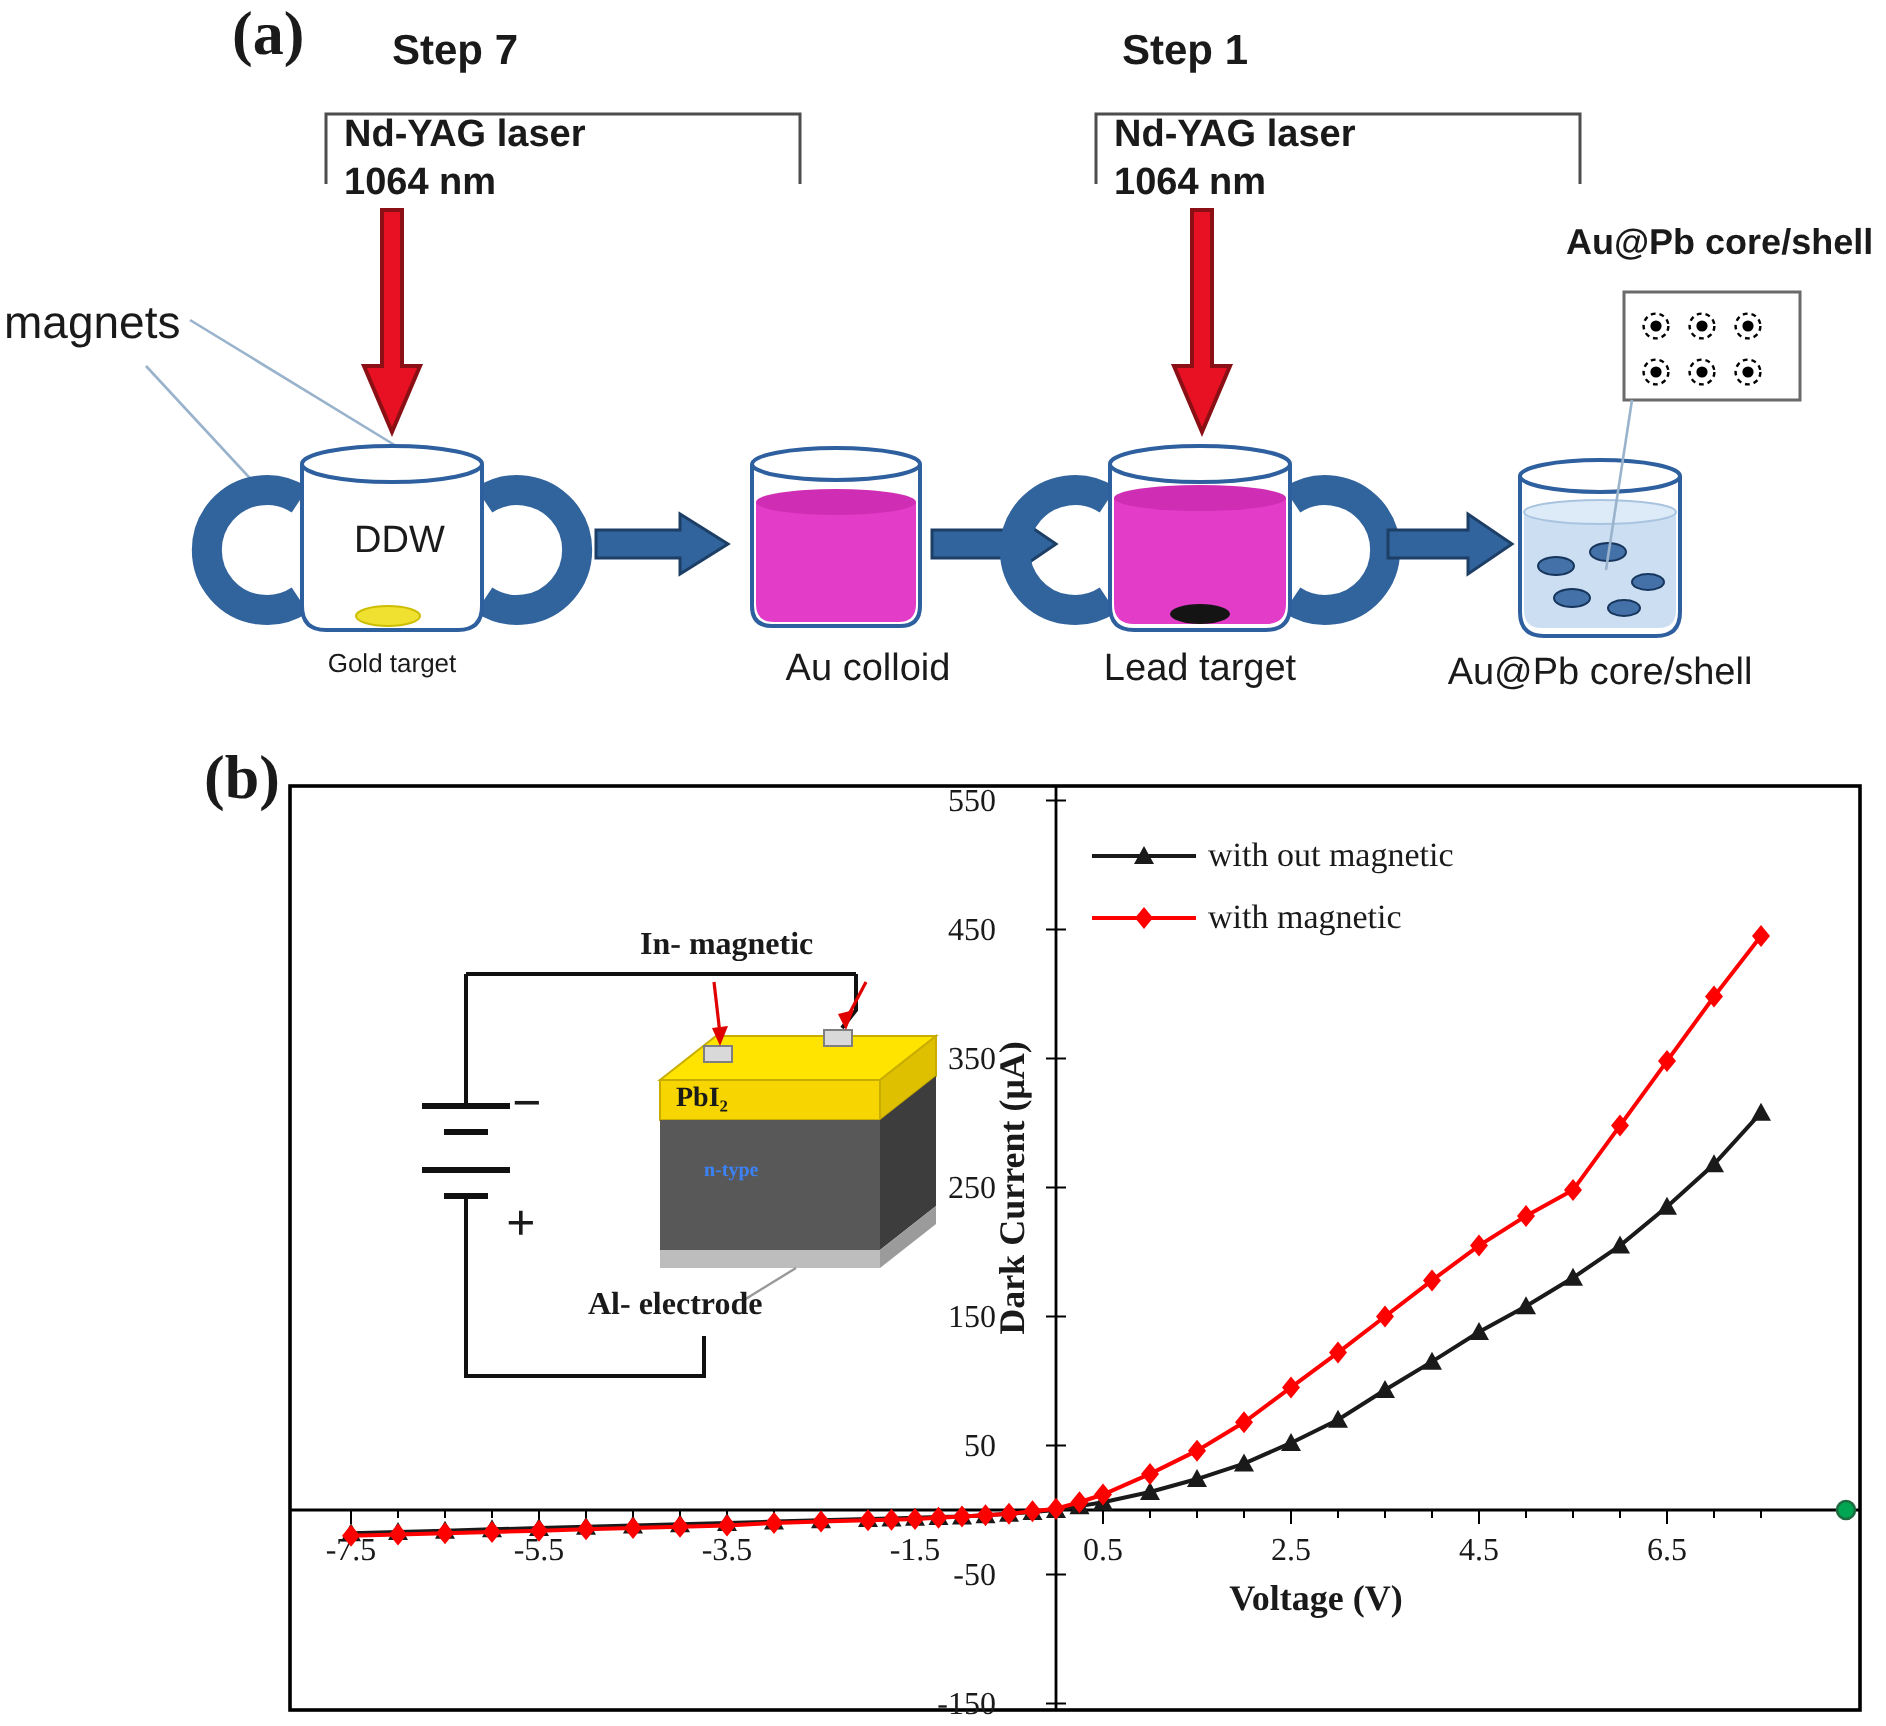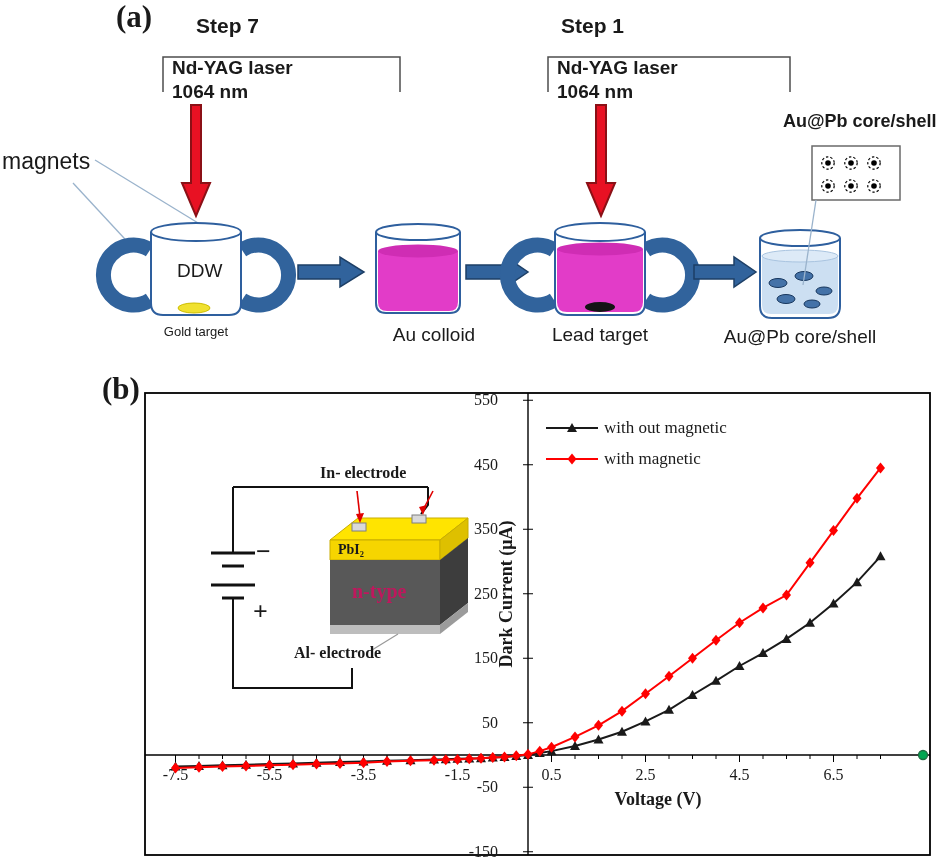--- a/index.html
+++ b/index.html
@@ -265,23 +265,23 @@
   <div class="t b" style="left:557px;top:58px;font-size:19px">Nd-YAG laser</div>
   <div class="t b" style="left:557px;top:82px;font-size:19px">1064 nm</div>
   <div class="t" style="left:2px;top:149px;font-size:23px">magnets</div>
   <div class="t" style="left:177px;top:261px;font-size:19px">DDW</div>
   <div class="t cx" style="left:196px;top:325px;font-size:13px">Gold target</div>
   <div class="t cx" style="left:434px;top:325px;font-size:19px">Au colloid</div>
   <div class="t cx" style="left:600px;top:325px;font-size:19px">Lead target</div>
   <div class="t cx" style="left:800px;top:327px;font-size:19px">Au@Pb core/shell</div>
   <div class="t b" style="left:783px;top:112px;font-size:18px">Au@Pb core/shell</div>
 
-  <div class="t serif b" style="left:320px;top:464px;font-size:16px">In- electrode</div>
+  <div class="t serif b" style="left:320px;top:464px;font-size:16px">In- magnetic</div>
   <div class="t serif b" style="left:338px;top:542px;font-size:14px">PbI₂</div>
-  <div class="t serif b" style="left:352px;top:580px;font-size:20px;color:#be185d">n-type</div>
+  <div class="t serif b" style="left:352px;top:580px;font-size:10px;color:#3b82f6">n-type</div>
   <div class="t serif b" style="left:294px;top:644px;font-size:16px">Al- electrode</div>
   <div class="t serif b" style="left:256px;top:538px;font-size:26px">−</div>
   <div class="t serif b" style="left:253px;top:598px;font-size:26px">+</div>
 
   <div class="t serif b" style="left:102px;top:372px;font-size:31px">(b)</div>
   <div class="t serif b" style="left:507px;top:594px;transform:translate(-50%,-50%) rotate(-90deg);font-size:18px">Dark Current (μA)</div>
   <div class="t serif b cx" style="left:658px;top:790px;font-size:18px">Voltage (V)</div>
   <div class="t serif" style="left:604px;top:419px;font-size:17px;font-weight:400">with out magnetic</div>
   <div class="t serif" style="left:604px;top:450px;font-size:17px;font-weight:400">with magnetic</div>
 </div>

